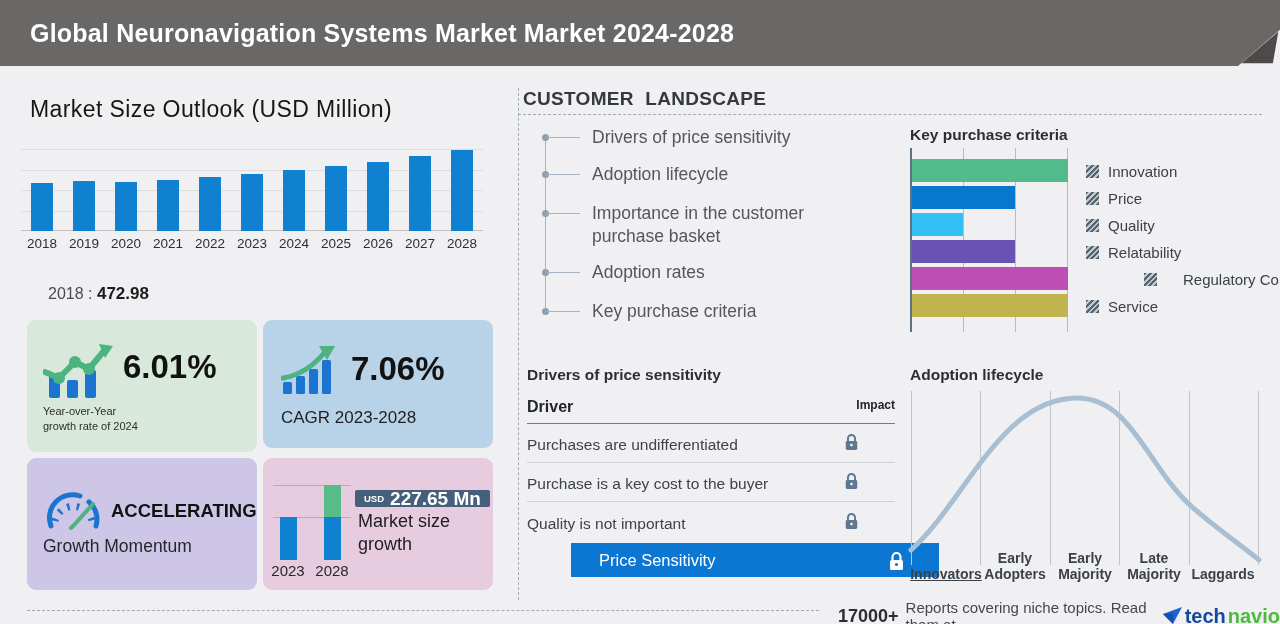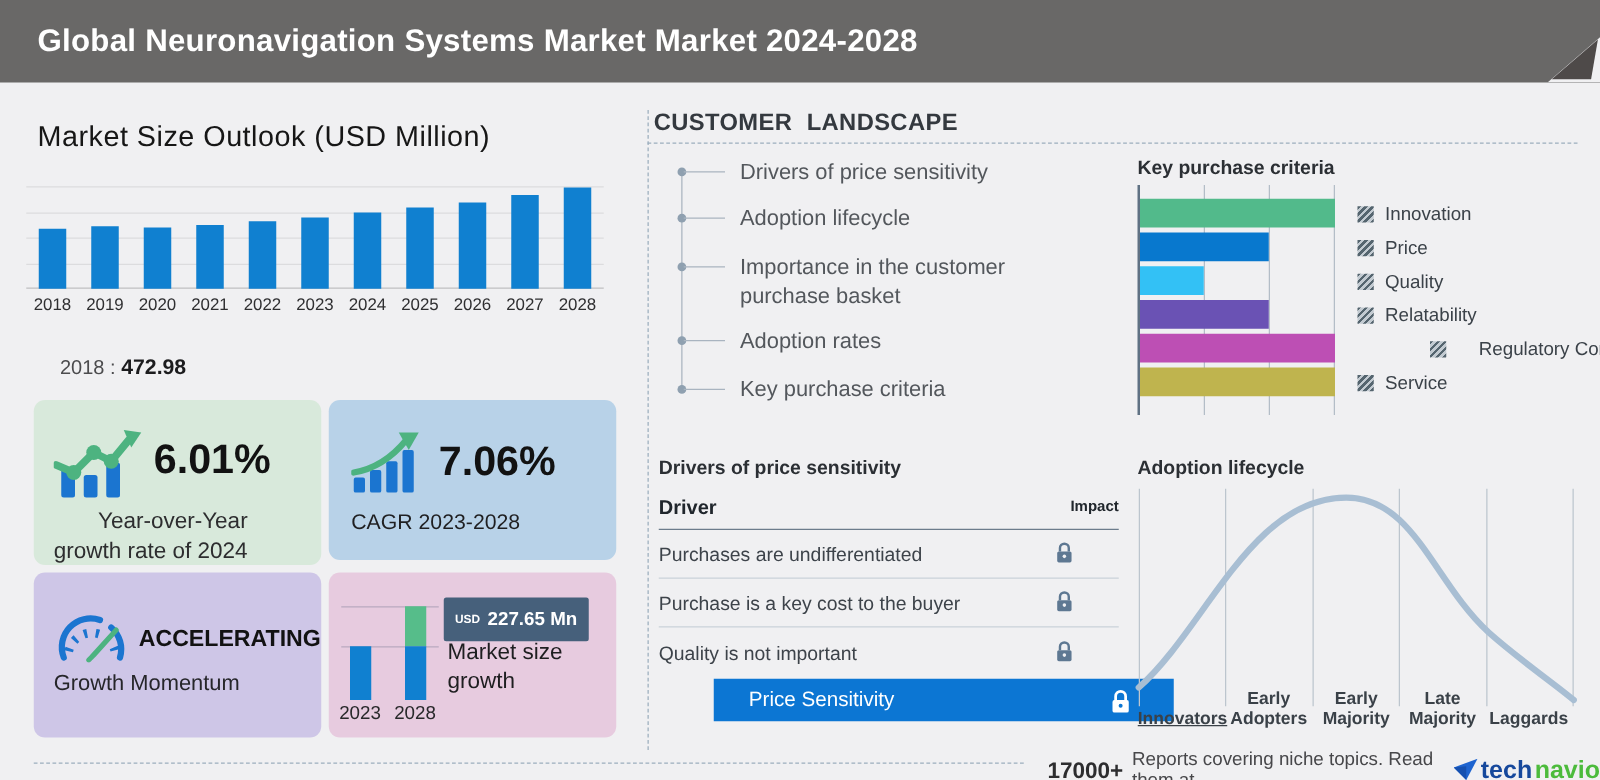--- a/index.html
+++ b/index.html
@@ -27,26 +27,26 @@
 
   #base-line{left:48px;top:284px;font-size:16px;color:#4c4c4e;}
   #base-line b{color:#1c1c1e;font-size:17px;}
 
   .stat-box{border-radius:9px;}
   #box-yoy{left:27px;top:320px;width:230px;height:132px;background:#d8e9db;}
   #box-cagr{left:263px;top:320px;width:230px;height:128px;background:#b8d2e8;}
   #box-momentum{left:27px;top:458px;width:230px;height:132px;background:#cec6e7;}
   #box-growth{left:263px;top:458px;width:230px;height:132px;background:#e7cbdf;}
   .stat-big{font-size:33px;font-weight:bold;color:#121212;}
-  .stat-sub{font-size:18px;color:#2d2d2f;line-height:1.35;white-space:pre-line;text-align:right;}
+  .stat-sub{font-size:11px;color:#2d2d2f;line-height:1.35;white-space:pre-line;}
   #momentum-word{font-size:18.5px;font-weight:bold;color:#121212;}
 
-  #growth-badge{left:92px;top:20px;height:35px;background:#46607b;color:#fff;display:flex;align-items:center;padding:0 9px;border-radius:2px;gap:6px;}
+  #growth-badge{left:92px;top:32px;height:17px;background:#46607b;color:#fff;display:flex;align-items:center;padding:0 9px;border-radius:2px;gap:6px;}
   #growth-badge .usd{font-size:9.5px;font-weight:bold;}
-  #growth-badge .amt{font-size:15px;font-weight:bold;}
+  #growth-badge .amt{font-size:19px;font-weight:bold;}
   #growth-label{left:95px;top:52px;font-size:18px;color:#1e1e20;line-height:1.3;white-space:pre-line;}
   .mini-grid{position:absolute;height:0;border-top:1px solid #b9a9c0;}
   .mini-bar{position:absolute;width:17px;}
   .mini-lab{position:absolute;font-size:15px;color:#29292b;width:44px;text-align:center;}
 
   
   #v-divider{left:518px;top:88px;height:512px;width:0;border-left:1px dashed #9badbd;}
   #h-divider-cl{left:518px;top:114px;width:744px;height:0;border-top:1px dashed #9badbd;}
   #h-divider-footer{left:27px;top:610px;width:792px;height:0;border-top:1px dashed #9badbd;}
 

